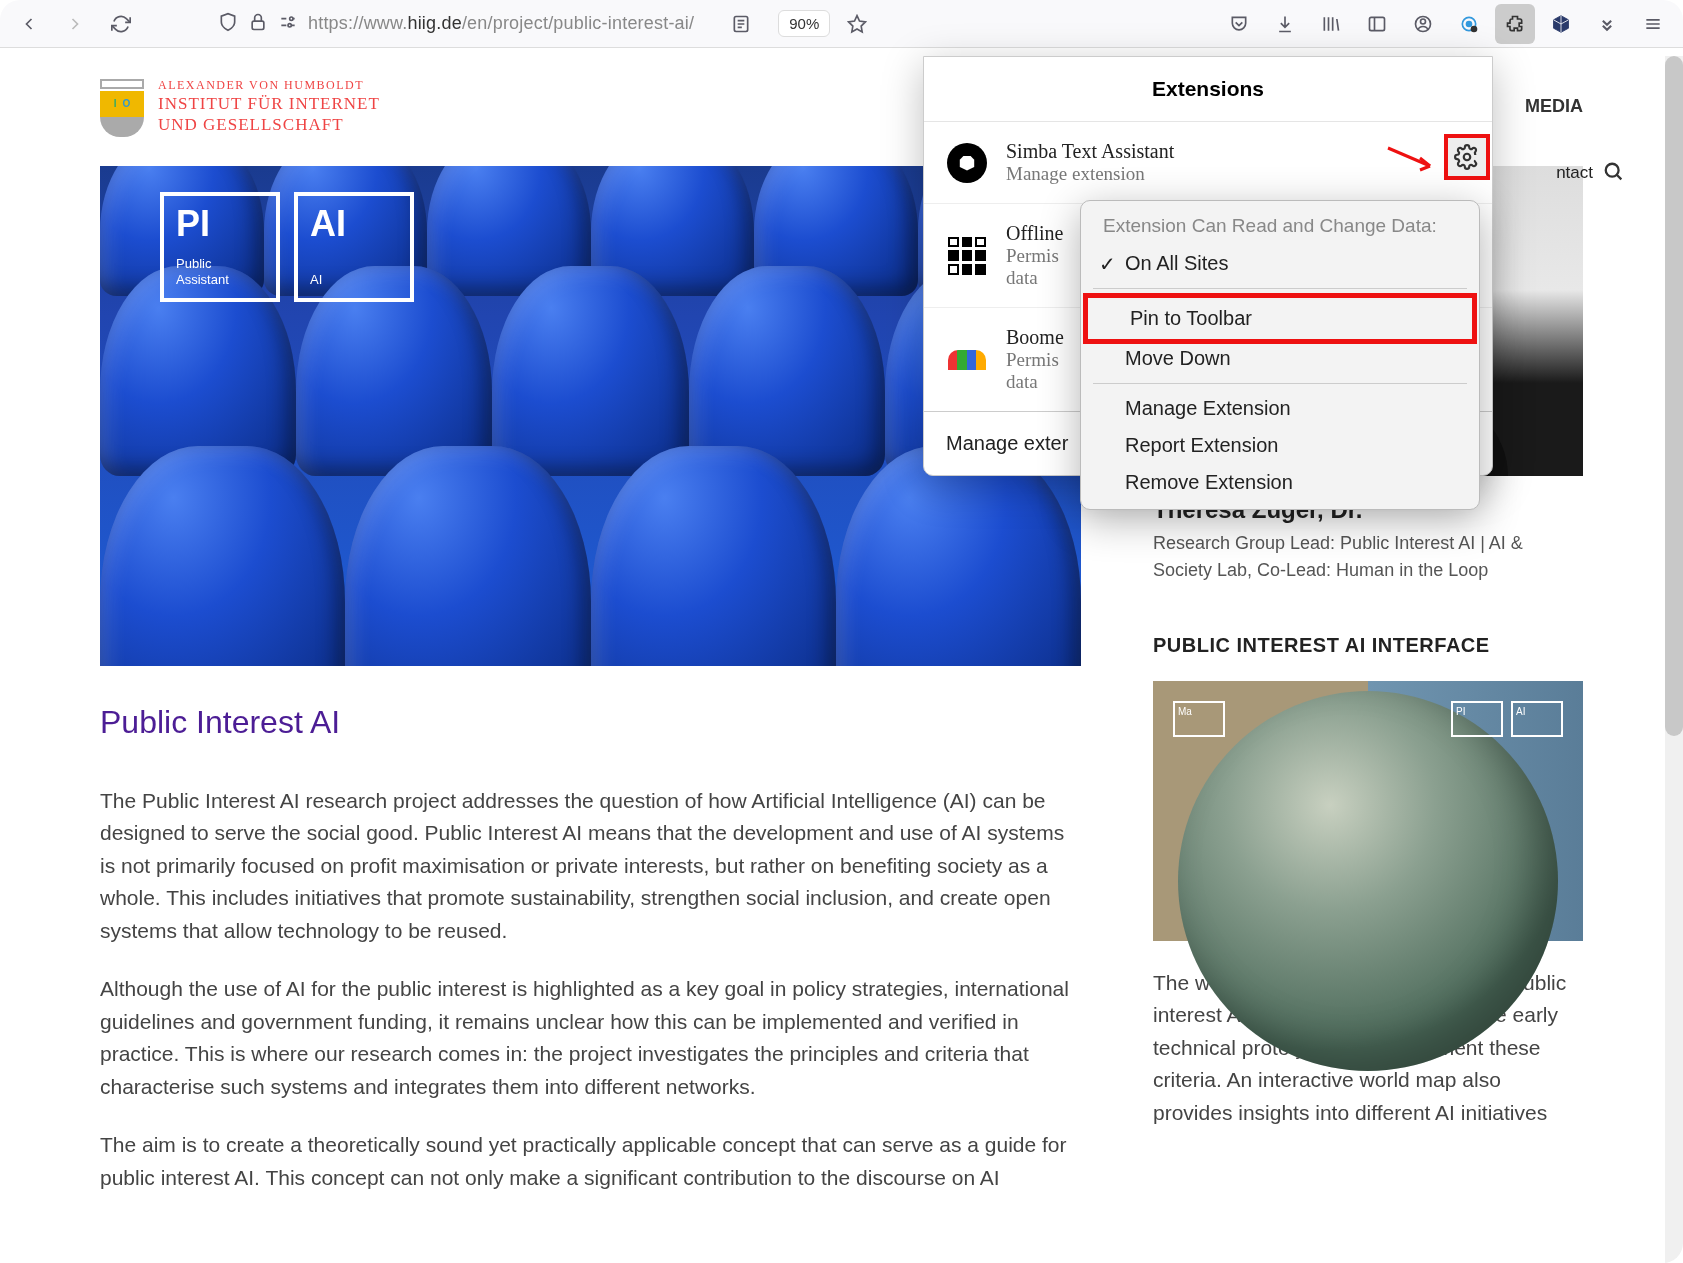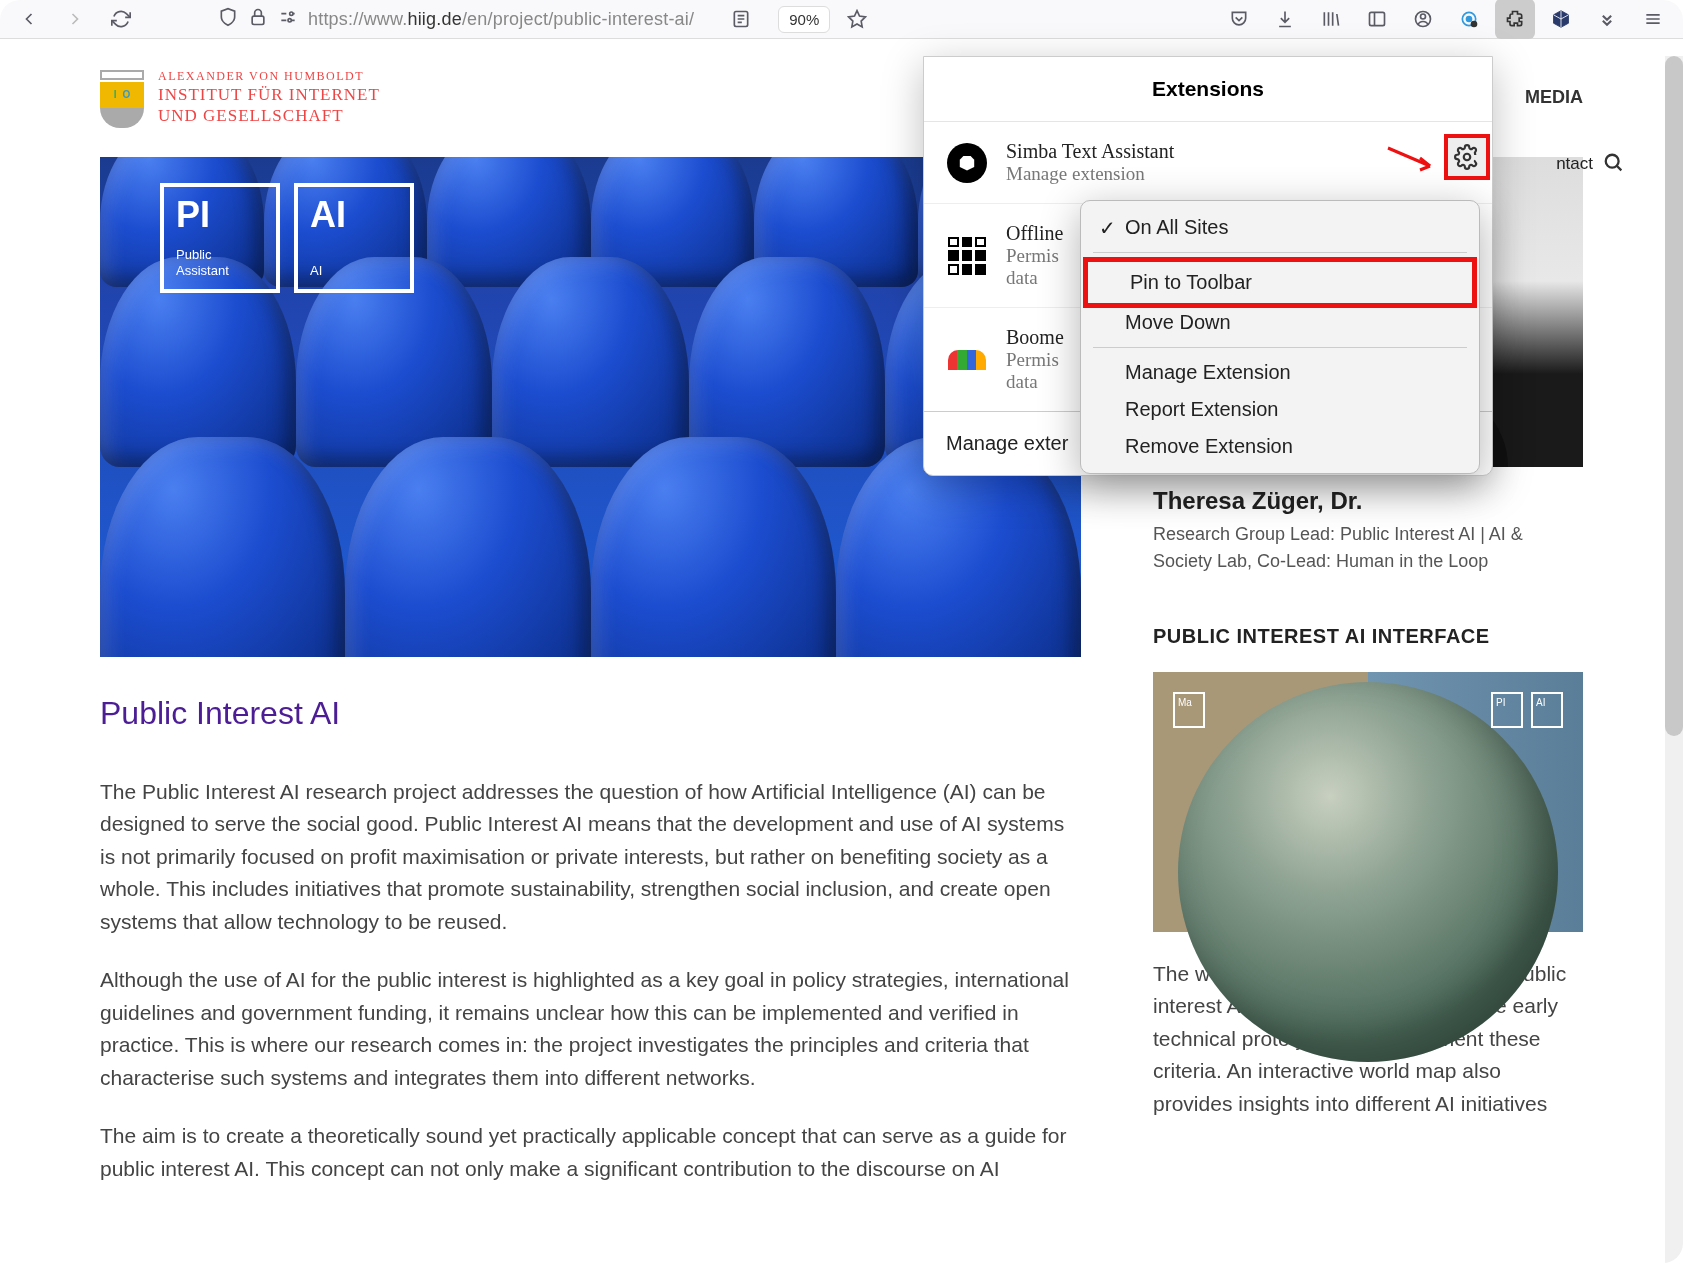--- a/index.html
+++ b/index.html
@@ -7,21 +7,21 @@
       font-family: -apple-system, BlinkMacSystemFont, "Segoe UI", sans-serif;
       background: #fff;
       overflow: hidden;
       width: 1683px;
       height: 1263px;
       position: relative;
       border-radius: 20px;
     }
     
     .toolbar {
-      height: 39px;
+      height: 48px;
       background: #f9f9fb;
       border-bottom: 1px solid #ddd;
       display: flex;
       align-items: center;
       padding: 0 10px;
       gap: 8px;
     }
     .nav-btn {
       width: 38px; height: 38px;
       display: flex; align-items: center; justify-content: center;
@@ -243,21 +243,21 @@
     }
     .iface-badges {
       position: absolute;
       top: 20px;
       display: flex;
       gap: 8px;
     }
     .iface-badges.left { left: 20px; }
     .iface-badges.right { right: 20px; }
     .iface-badge {
-      width: 32px; height: 36px;
+      width: 52px; height: 36px;
       border: 2px solid #fff;
       color: #fff;
       font-size: 10px;
       padding: 3px;
     }
     .iface-text {
       font-size: 21px; color: #444;
       line-height: 1.55;
     }
     
@@ -671,20 +671,21 @@
     <div class="ext-info">
       <div class="ext-name">Boome</div>
       <div class="ext-sub"><span>Permis</span><br><span>data</span></div>
     </div>
   </div>
 
   <div class="ext-manage">Manage exter</div>
 </div>
 
 <div class="ctx-menu">
+  <div class="ctx-header">Extension Can Read and Change Data:</div>
   <div class="ctx-item checked">On All Sites</div>
   <div class="ctx-sep"></div>
   <div class="ctx-hl">
     <div class="ctx-item">Pin to Toolbar</div>
   </div>
   <div class="ctx-item" style="margin-top:-10px;">Move Down</div>
   <div class="ctx-sep"></div>
   <div class="ctx-item">Manage Extension</div>
   <div class="ctx-item">Report Extension</div>
   <div class="ctx-item">Remove Extension</div>

